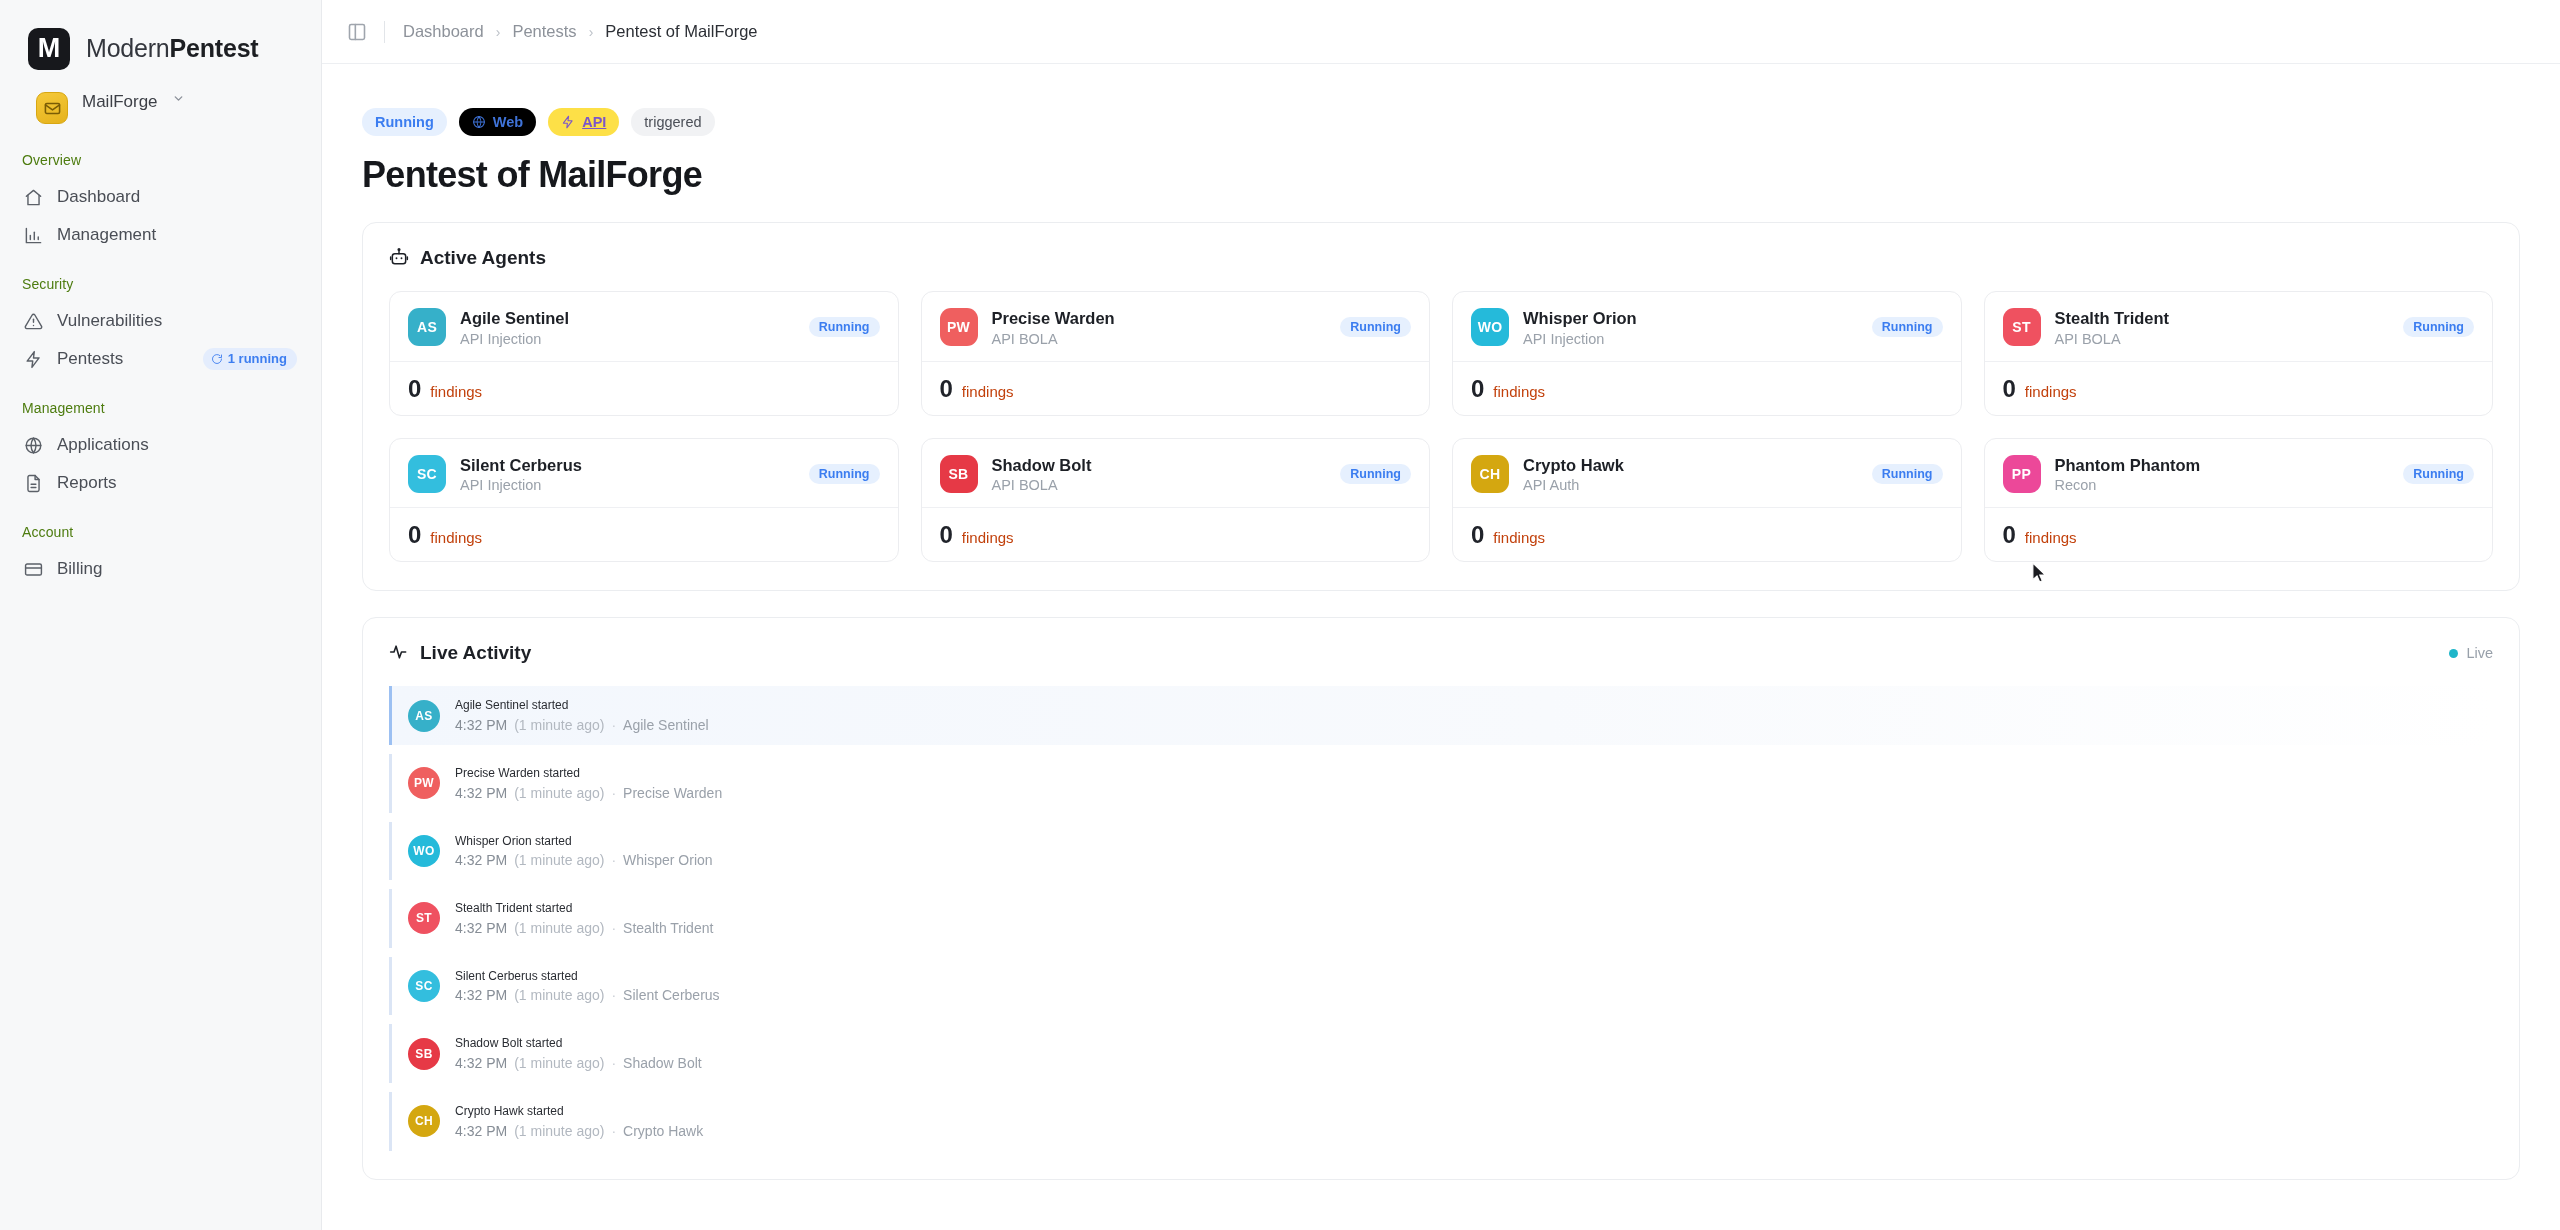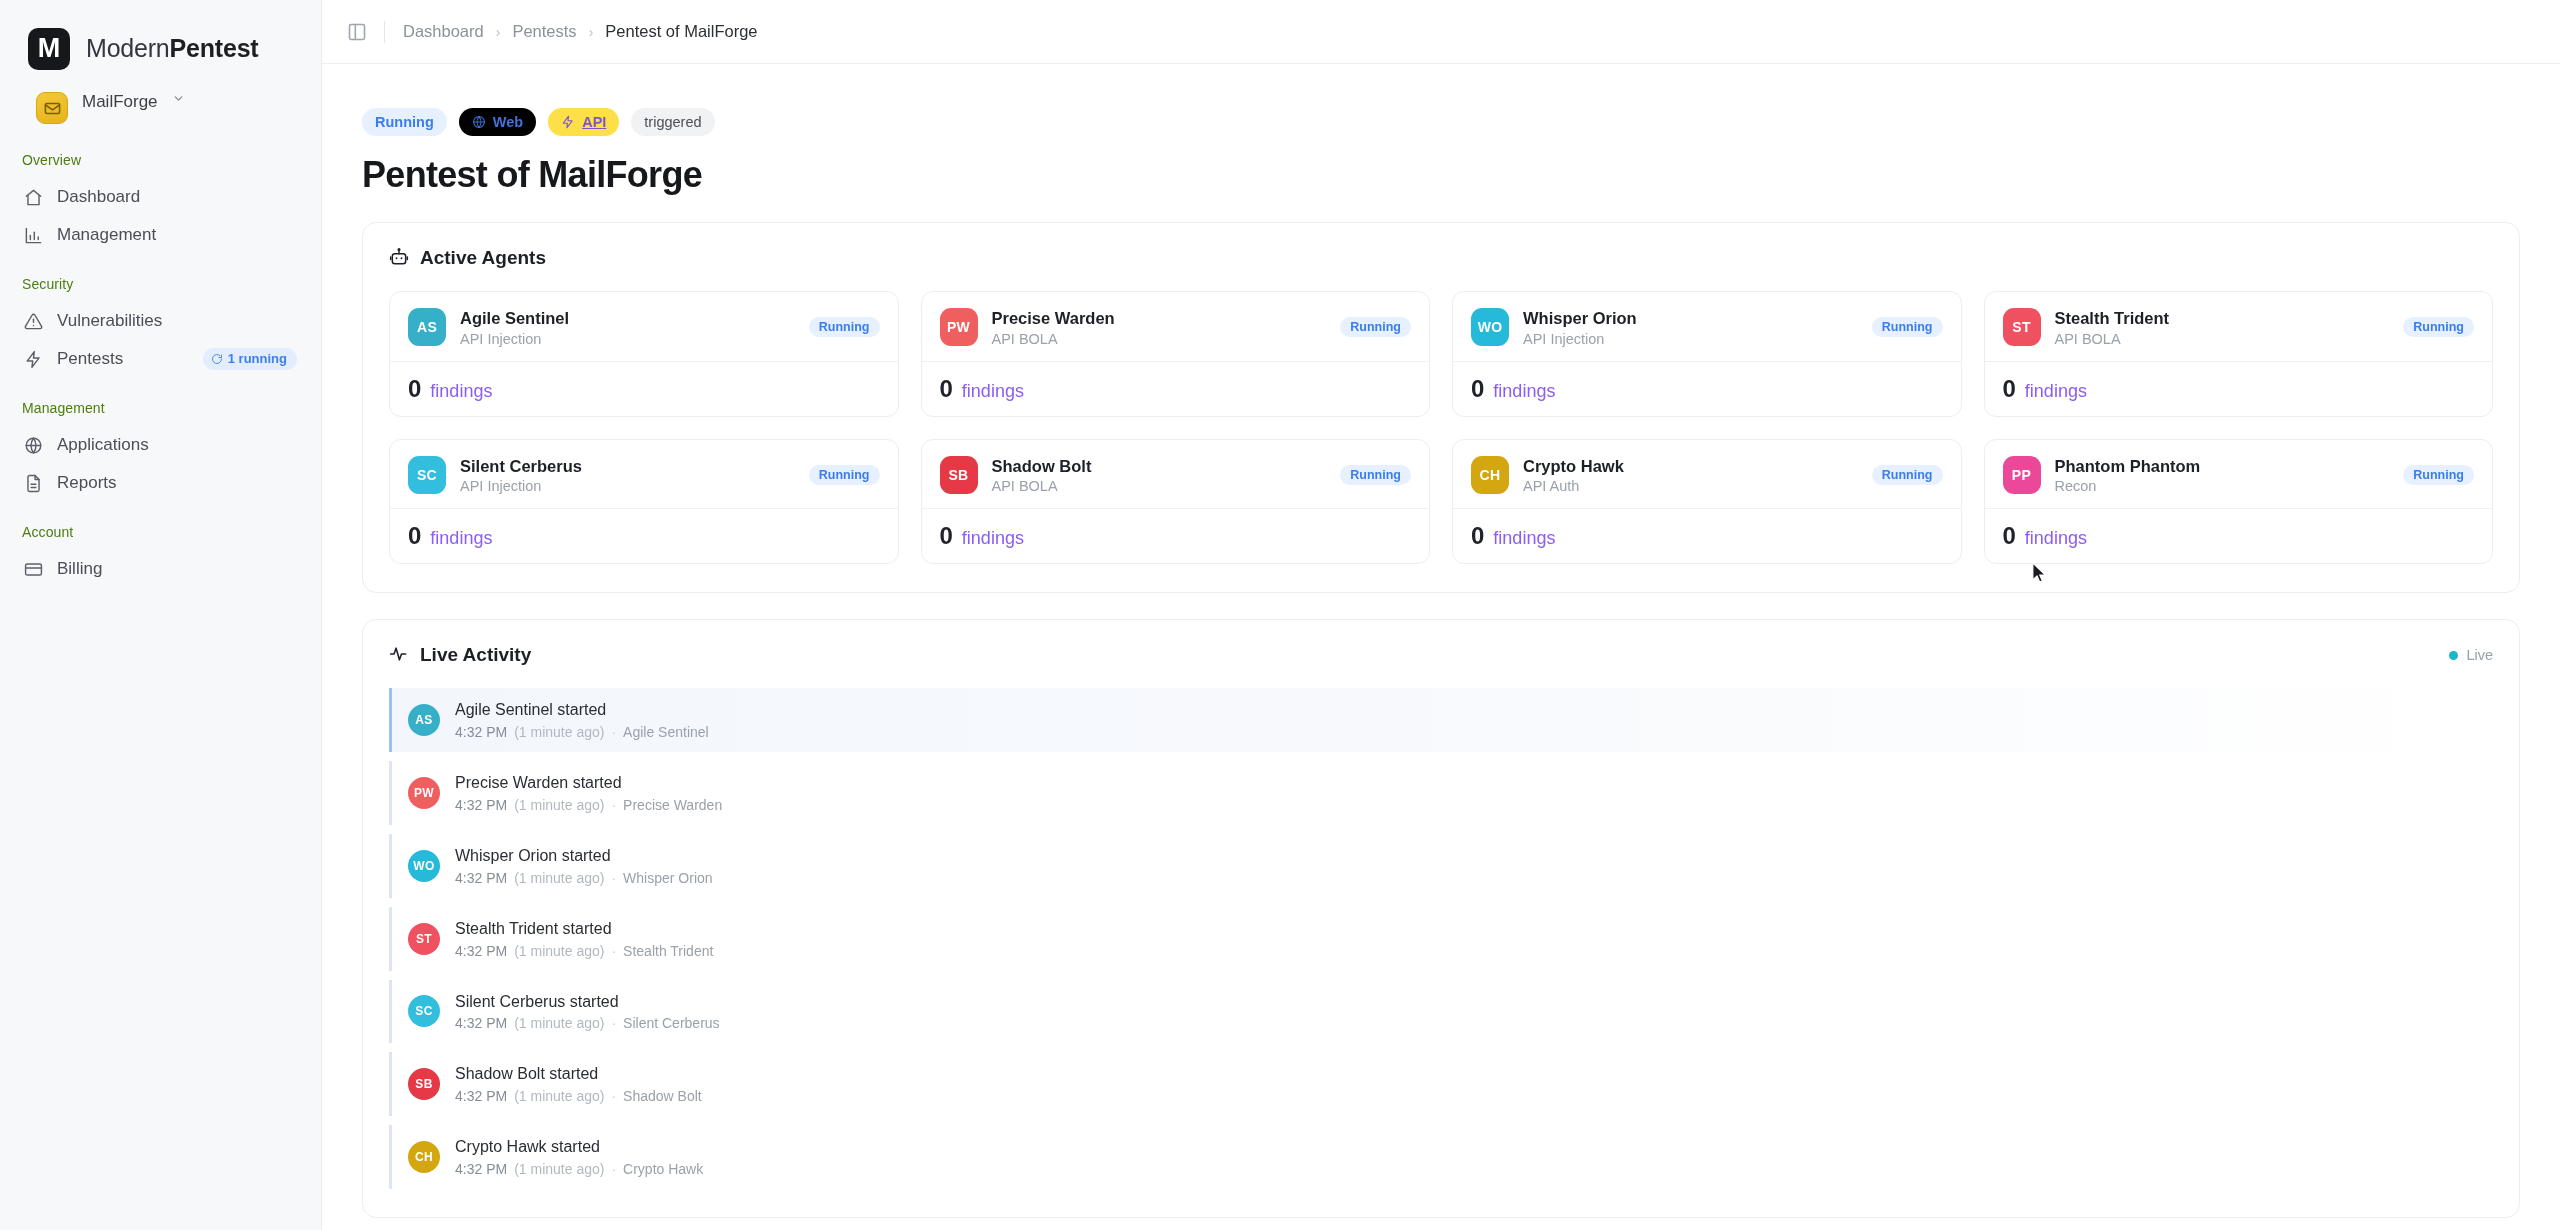--- a/index.html
+++ b/index.html
@@ -147,21 +147,21 @@
   .agent-meta { flex: 1; min-width: 0; }
   .agent-name { font-size: 16.5px; font-weight: 700; color: #1d2026; line-height: 1.25; }
   .agent-type { font-size: 14.5px; color: #9aa1aa; margin-top: 2px; }
   .agent-status {
     background: #e6f0fe; color: #3b7df0; font-size: 12.5px; font-weight: 600;
     border-radius: 999px; padding: 3px 10px; white-space: nowrap;
   }
   .agent-divider { height: 1px; background: #eff0f3; margin: 0 -18px; }
   .agent-bottom { padding-top: 15px; display: flex; align-items: baseline; gap: 9px; }
   .findings-count { font-size: 24px; font-weight: 700; color: #20232a; line-height: 1; }
-  .findings-label { font-size: 18px; color: #8b5cf6; }
+  .findings-label { font-size: 15px; color: #c2410c; }
 
   
   .activity-list { display: flex; flex-direction: column; gap: 9px; }
   .activity-item {
     display: flex; align-items: center; gap: 15px;
     border-left: 3px solid #dbe5f5;
     border-radius: 0 9px 9px 0;
     padding: 12px 14px 12px 16px;
     background: transparent;
     cursor: pointer;
@@ -169,21 +169,21 @@
   .activity-item.highlight {
     background: linear-gradient(90deg, #f3f7fd 0%, #f8fafd 55%, #ffffff 100%);
     border-left-color: #9cc0f2;
   }
   .act-avatar {
     width: 32px; height: 32px; flex: 0 0 32px; border-radius: 50%;
     display: flex; align-items: center; justify-content: center;
     color: #fff; font-size: 12px; font-weight: 700; letter-spacing: 0.3px;
   }
   .act-body { min-width: 0; }
-  .act-title { font-size: 16px; color: #2a2d33; font-weight: 400; line-height: 1.3; }
+  .act-title { font-size: 12px; color: #2a2d33; font-weight: 400; line-height: 1.3; }
   .act-sub { font-size: 14px; color: #a3a9b2; margin-top: 3px; display: flex; gap: 7px; align-items: center; }
   .act-time { color: #868d96; }
   .act-ago { color: #b2b8c0; }
   .act-dot { color: #c9ced5; }
   .act-agent { color: #9aa1aa; }
 
   
   .cursor { position: absolute; width: 16px; height: 22px; pointer-events: none; z-index: 50; }
 </style>
 </head>

